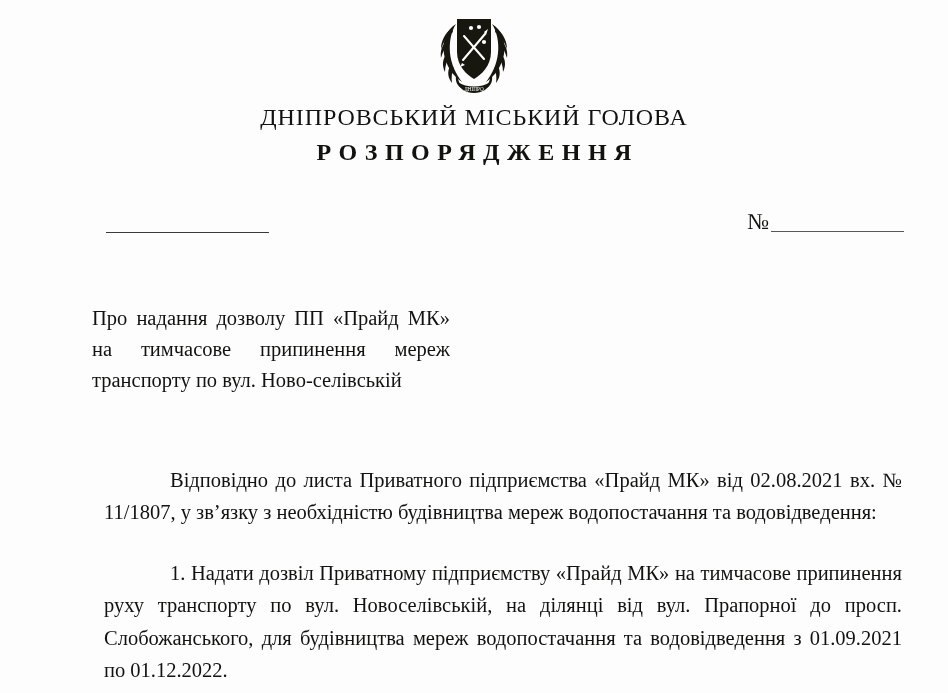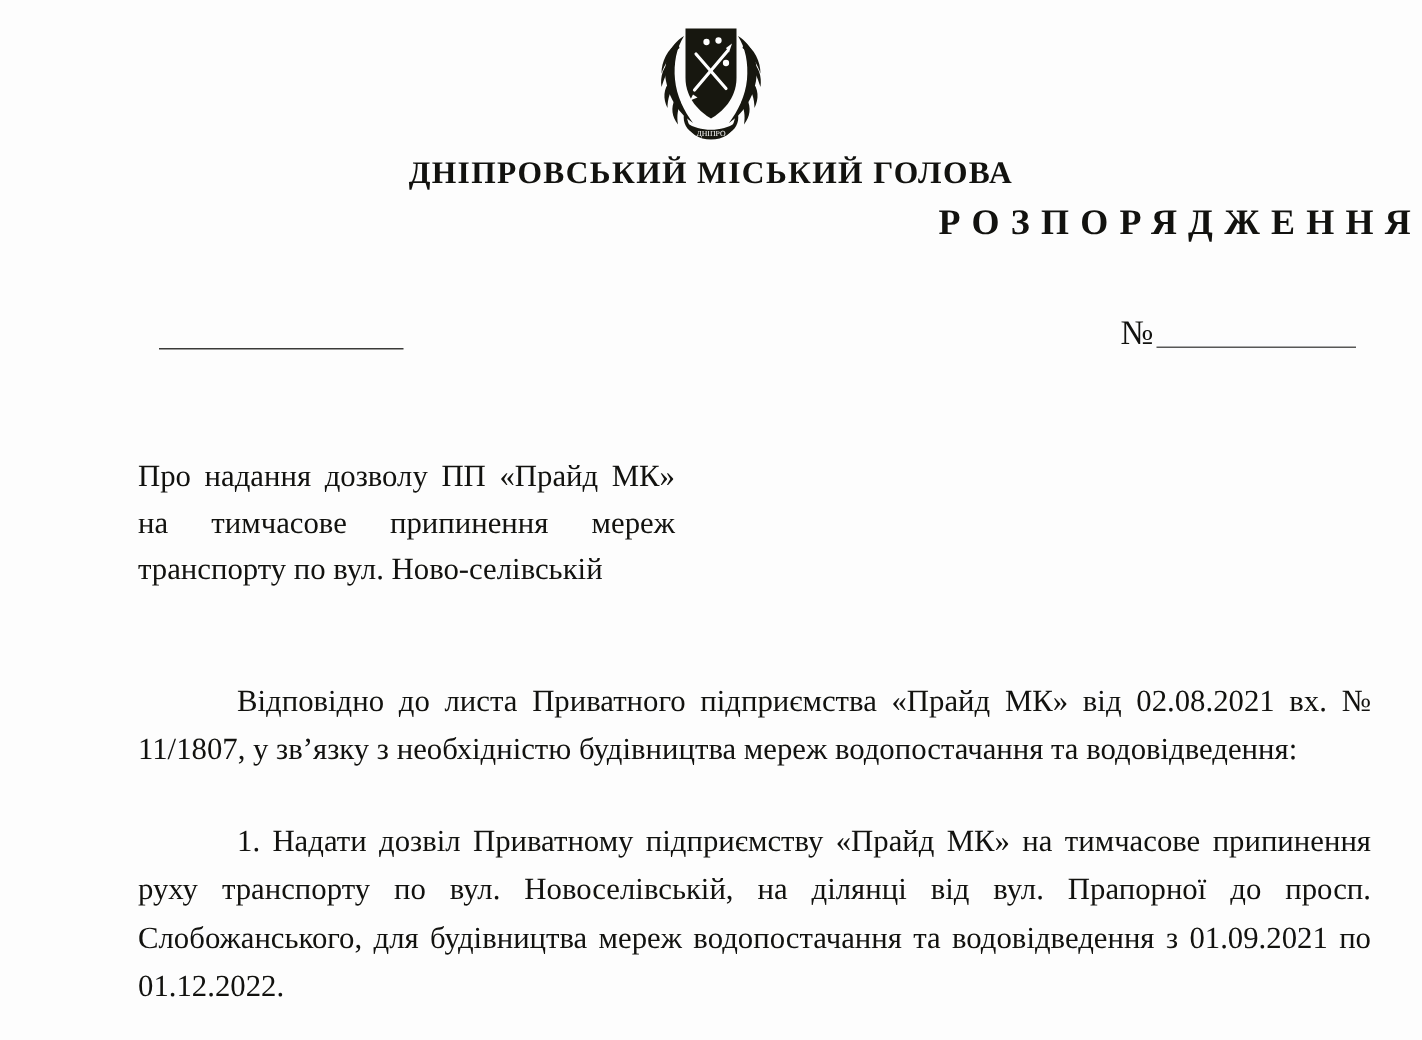--- a/index.html
+++ b/index.html
@@ -41,35 +41,34 @@
 
   
   .heading-block {
     position: absolute;
     top: 104px;
     left: 0;
     width: 948px;
     text-align: center;
   }
   .org-title {
-    font-size: 21px;
+    font-size: 24px;
     letter-spacing: 0.9px;
     line-height: 1.12;
-    font-weight: 700;
+    font-weight: 400;
     white-space: nowrap;
   }
   .doc-type {
     margin-top: 8px;
     font-size: 24px;
     font-weight: 700;
     letter-spacing: 7.5px;
     line-height: 1.12;
     white-space: nowrap;
     text-indent: 7.5px;
-    text-align: right;
   }
 
   
   .rule-row {
     position: absolute;
     top: 206px;
     left: 0;
     width: 948px;
     height: 44px;
   }
@@ -121,21 +120,21 @@
     left: 92px;
     top: 452px;
     width: 822px;
     font-size: 20.5px;
     line-height: 1.58;
   }
   .para {
     text-align: justify;
     text-align-last: left;
     text-indent: 66px;
-    margin: 0;
+    margin: 12px;
   }
   .para + .para {
     margin-top: 28px;
   }
 </style>
 </head>
 <body>
 
 <div class="page">
 

